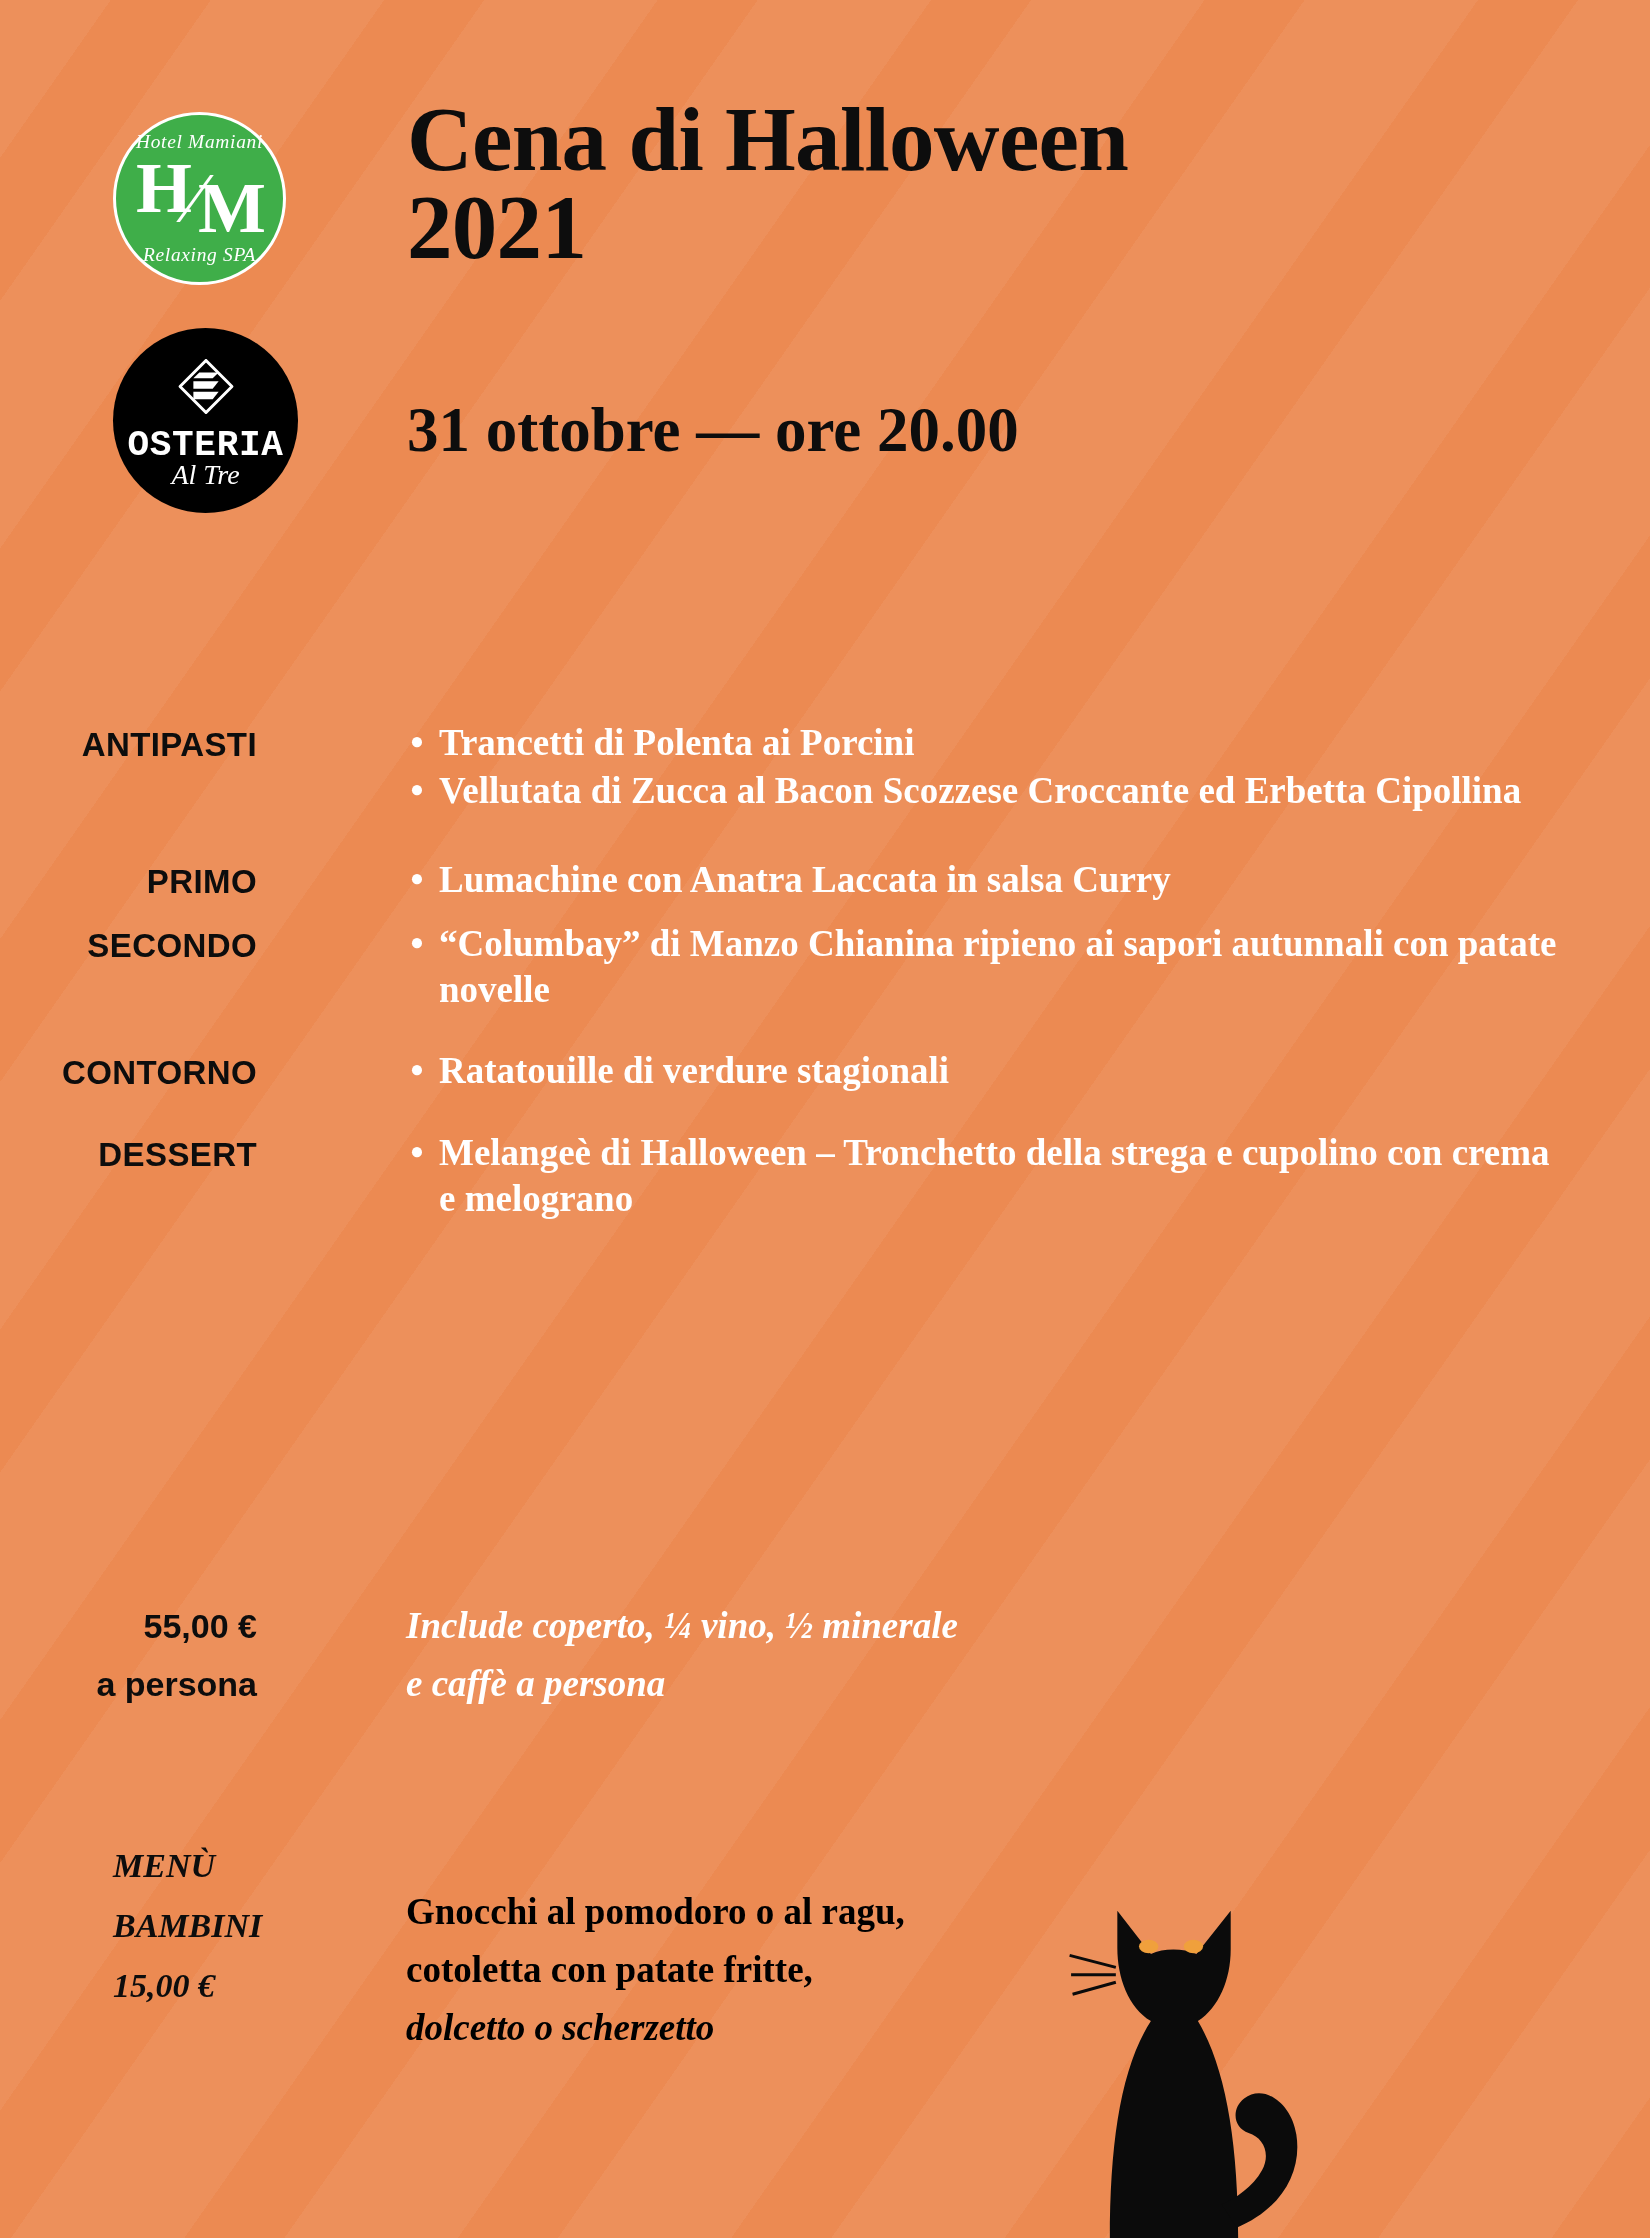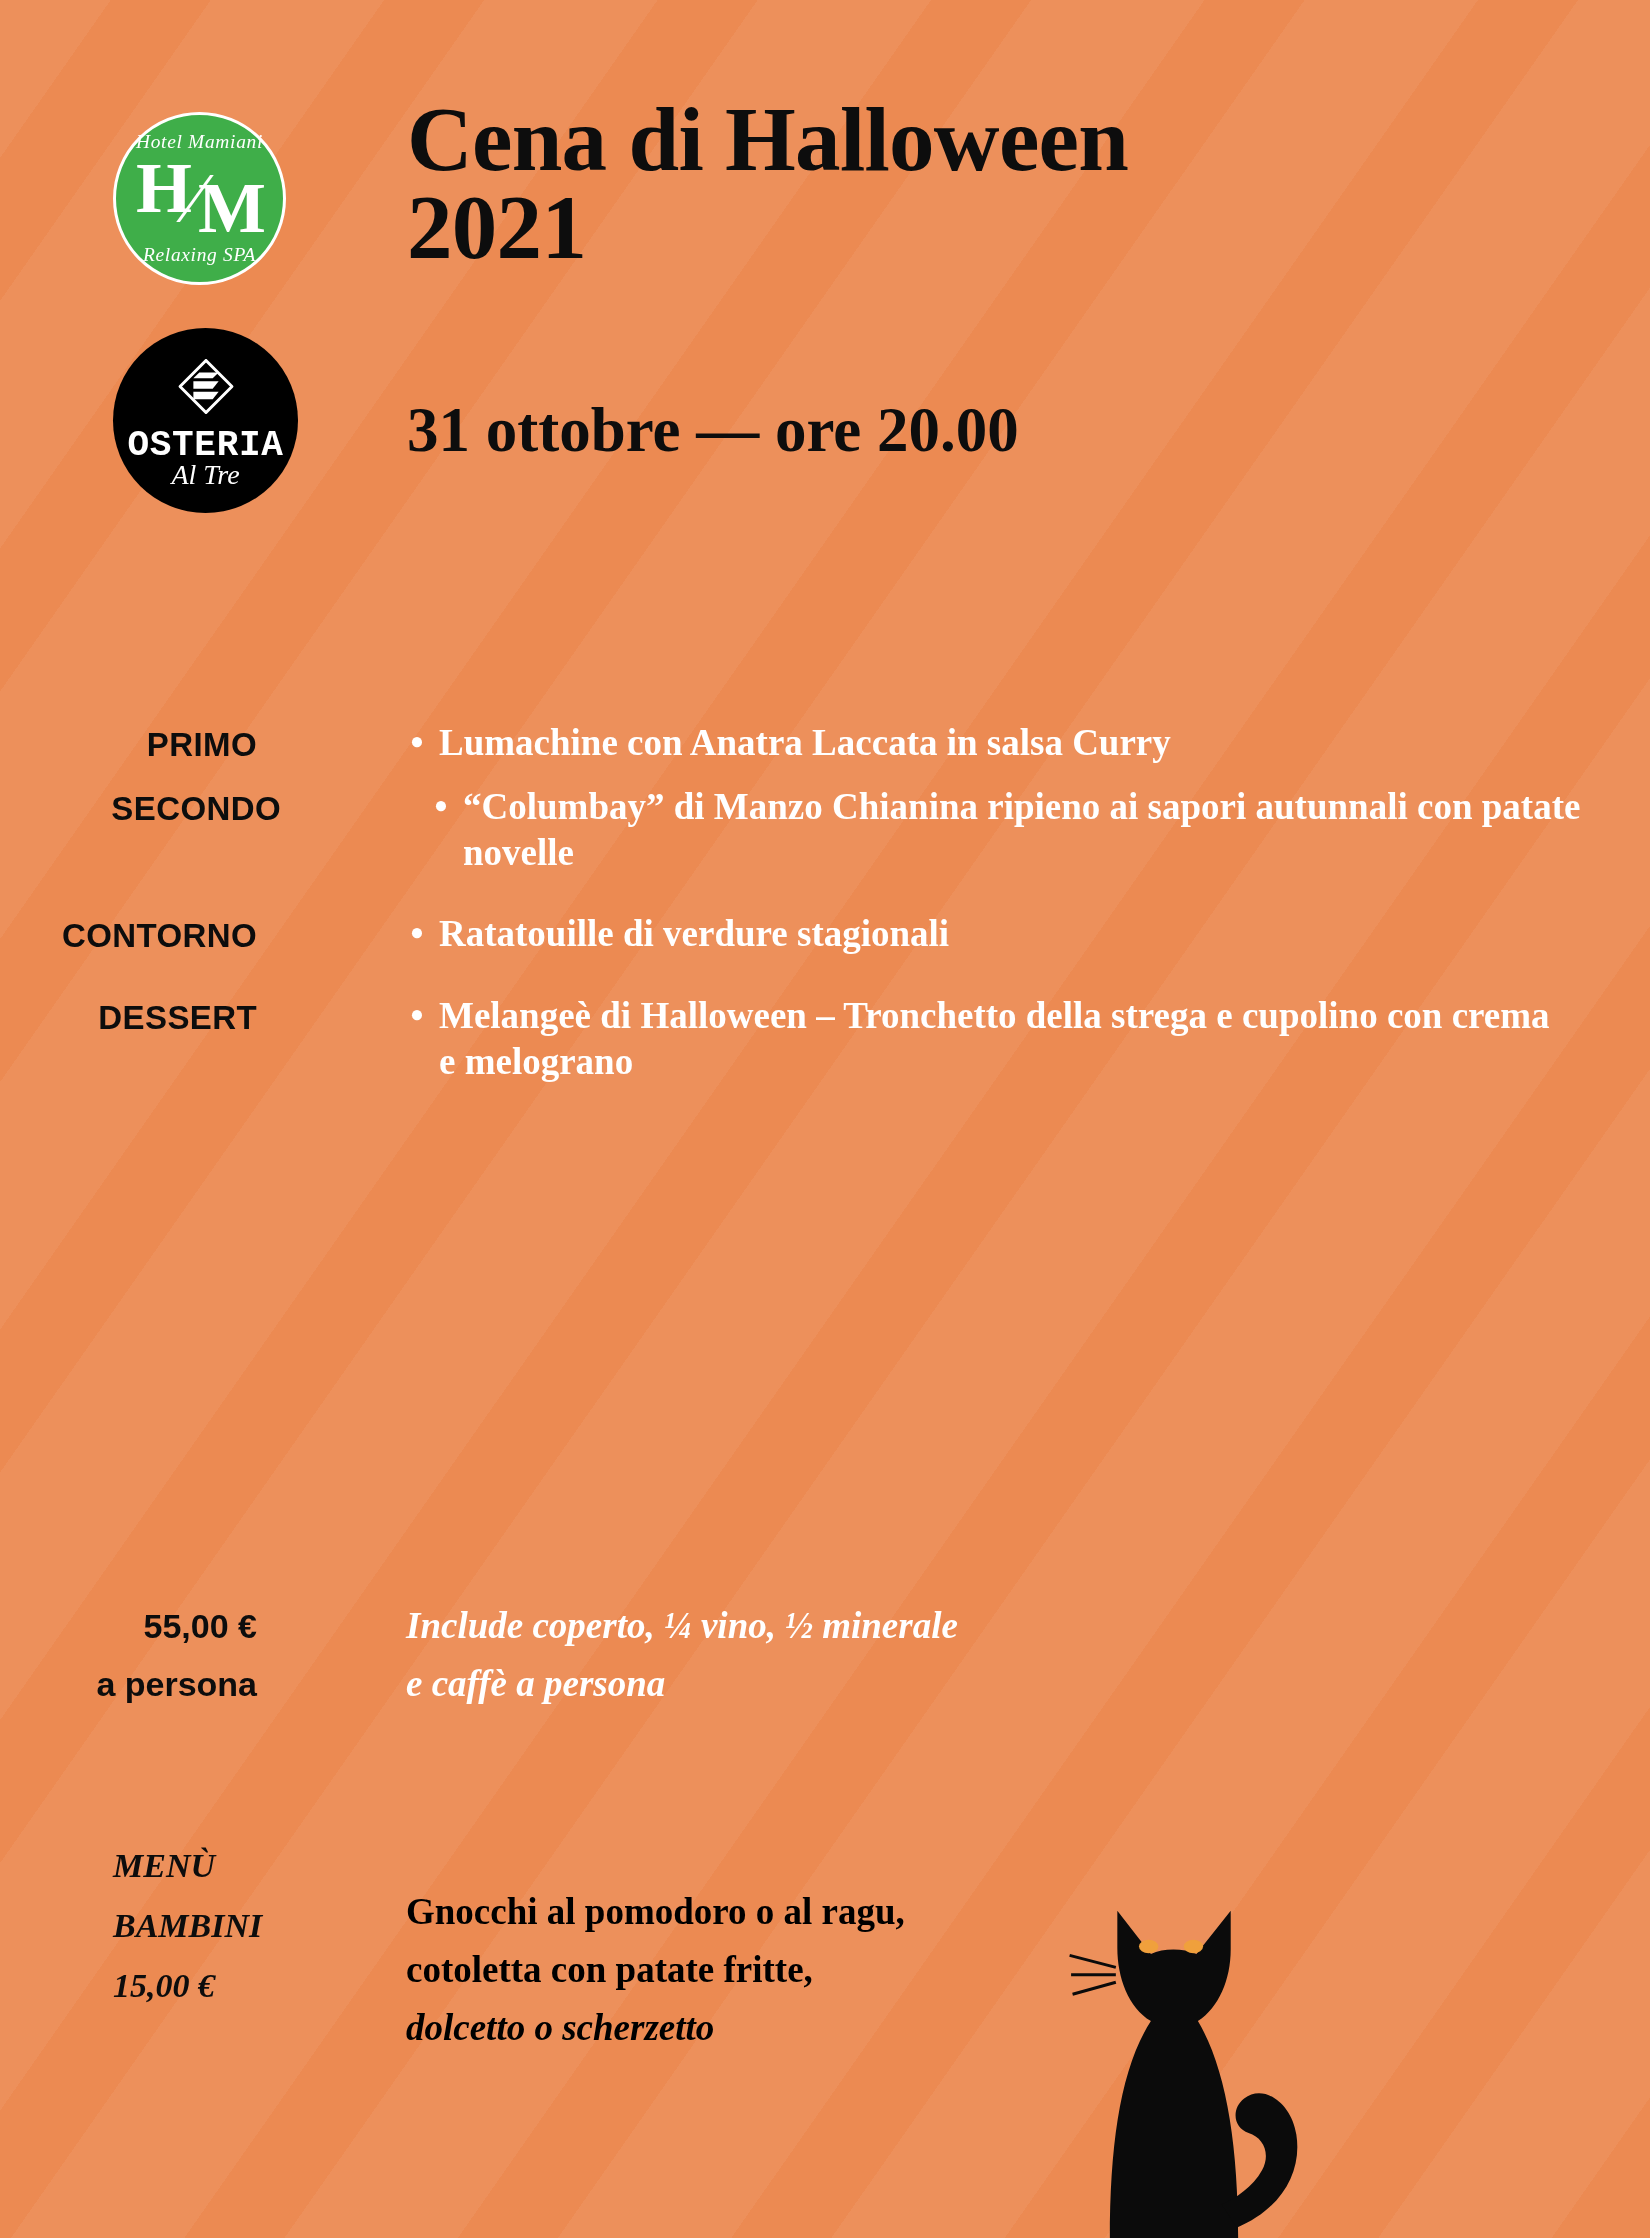--- a/index.html
+++ b/index.html
@@ -180,21 +180,21 @@
   .course .items .li::before {
     content: "\2022";
     position: absolute;
     left: 4.5px;
     top: 0;
   }
 
   
   .course.antipasti { margin-bottom: 42px; }
   .course.primo { margin-bottom: 16px; }
-  .course.secondo { margin-bottom: 34px; padding-left: 24px; }
+  .course.secondo { margin-bottom: 34px; }
   .course.contorno { margin-bottom: 34px; }
   .course.dessert { margin-bottom: 34px; }
 
   
   .price-block {
     position: absolute;
     left: 0;
     top: 1597px;
     width: 1651px;
     display: flex;
@@ -287,20 +287,27 @@
   </div>
 
   <div class="title">
     <div>Cena di Halloween</div>
     <div>2021</div>
   </div>
   <div class="subtitle">31 ottobre — ore 20.00</div>
 
   <div class="menu">
 
+    <div class="course antipasti">
+      <div class="label">ANTIPASTI</div>
+      <div class="items">
+        <div class="li">Trancetti di Polenta ai Porcini</div>
+        <div class="li">Vellutata di Zucca al Bacon Scozzese Croccante ed Erbetta Cipollina</div>
+      </div>
+    </div>
 
     <div class="course primo">
       <div class="label">PRIMO</div>
       <div class="items">
         <div class="li">Lumachine con Anatra Laccata in salsa Curry</div>
       </div>
     </div>
 
     <div class="course secondo">
       <div class="label">SECONDO</div>

